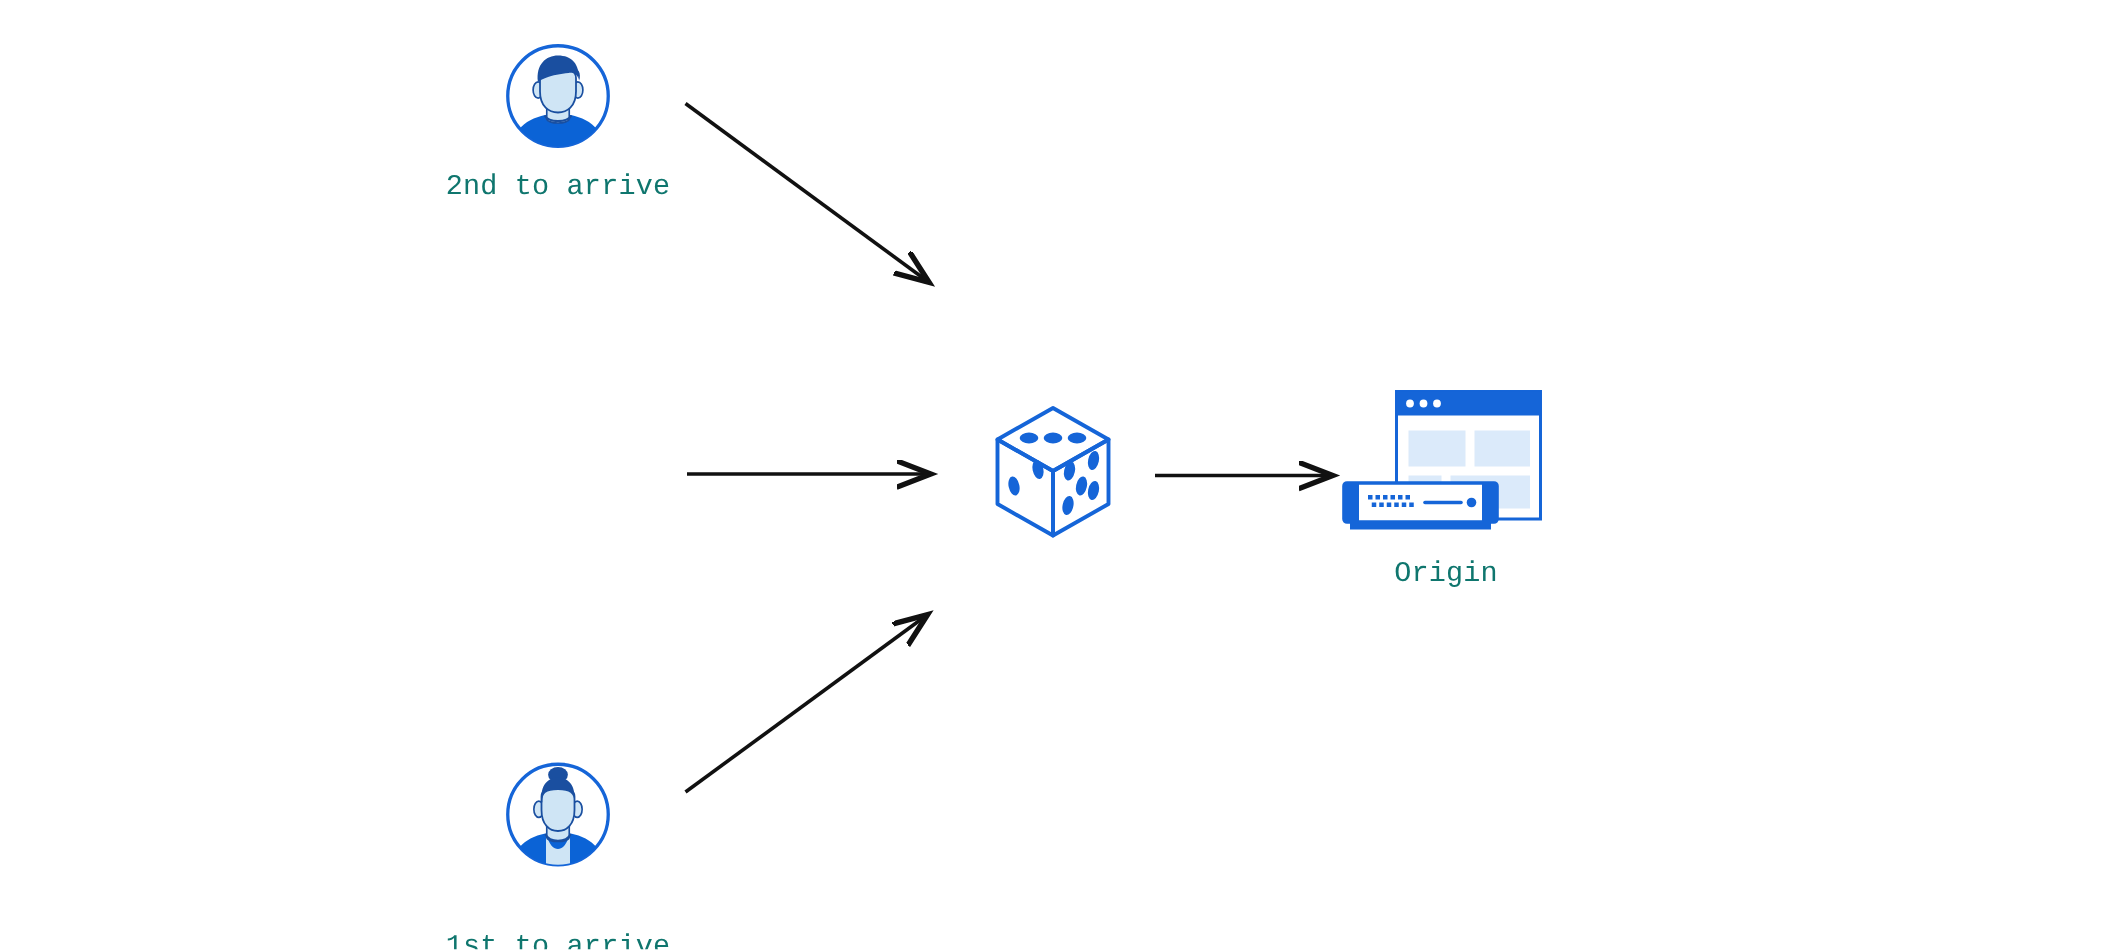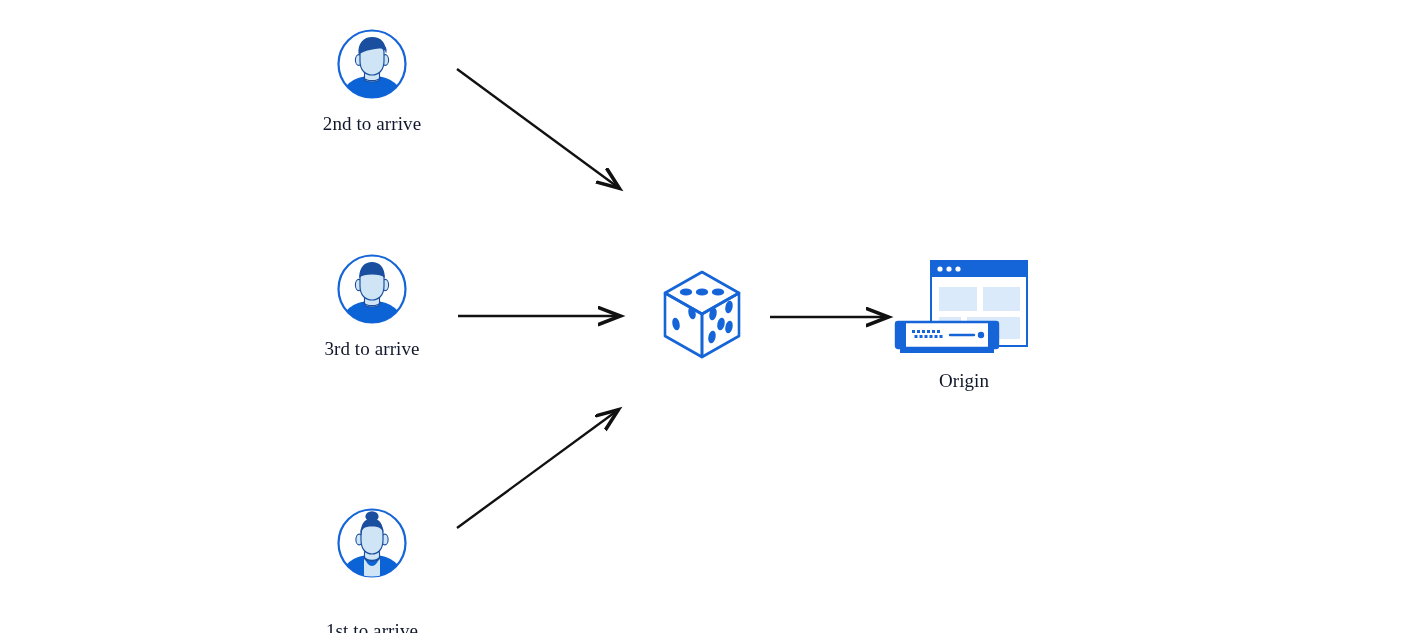--- a/index.html
+++ b/index.html
@@ -17,23 +17,23 @@
     background: #ffffff;
     overflow: hidden;
   }
   .node {
     position: absolute;
     display: flex;
     flex-direction: column;
     align-items: center;
   }
   .node-label {
-    font-family: Liberation Serif, serif;
+    font-family: Liberation Mono, monospace;
     font-size: 19px;
-    color: #0f172a;
+    color: #0f766e;
     letter-spacing: 0.1px;
     white-space: nowrap;
     text-align: center;
   }
   .avatar-node .node-label { margin-top: 12px; }
   .avatar-wrap { width: 74px; height: 74px; }
   .origin-node { }
   .origin-node .node-label { margin-top: 4px; }
   .svg-layer {
     position: absolute;
@@ -85,43 +85,20 @@
           <path d="M23.6 27.5 C22.2 16 29 10 37 10 C46 10 51.6 15.5 50.8 26.5
                    C50.2 22.5 47.5 21.2 44 21.6 C39 22.2 33 23 29.5 24.6
                    C27.2 25.6 25.2 26.4 23.6 27.5 Z" fill="#1a4fa0"></path>
           <path d="M44.5 20.6 C48.5 20.4 51 22.2 51.2 26.8 C52.5 21.5 50.8 18.5 46.5 17.8 Z" fill="#1a4fa0"></path>
         </g>
       </svg>
     </div>
     <div class="node-label">2nd to arrive</div>
   </div>
 
-  <div class="node avatar-node" style="left:309px; top:252px; width:126px;">
-    <div class="avatar-wrap">
-      <svg width="74" height="74" viewBox="0 0 74 74">
-        <defs>
-          <clipPath id="clip3rd">
-              <circle cx="37" cy="37" r="33.5"></circle>
-            </clipPath>
-        </defs>
-        <circle cx="37" cy="37" r="33.5" fill="#ffffff" stroke="#1565d8" stroke-width="2.2"></circle>
-        <g clip-path="url(#clip3rd)">
-          <path d="M5 74 C7 57 20 49 37 49 C54 49 67 57 69 74 Z" fill="#0b63d6"></path>
-          <path d="M29.5 38 h15 v14 c0 4 -15 4 -15 0 Z" fill="#cfe5f5" stroke="#1a4fa0" stroke-width="1.1"></path>
-          <path d="M28 50 C31 55 43 55 46 50" fill="none" stroke="#1a4fa0" stroke-width="1.4"></path>
-          <ellipse cx="23.8" cy="33" rx="3.4" ry="5.6" fill="#cfe5f5" stroke="#1a4fa0" stroke-width="1.1"></ellipse>
-          <ellipse cx="50.2" cy="33" rx="3.4" ry="5.6" fill="#cfe5f5" stroke="#1a4fa0" stroke-width="1.1"></ellipse>
-          <path d="M25 25 C25 15 49 15 49 25 L49 34 C49 44 43 48 37 48 C31 48 25 44 25 34 Z" fill="#cfe5f5" stroke="#1a4fa0" stroke-width="1.2"></path>
-          <path d="M24.2 26 C24.2 14.5 30 10 37 10 C44 10 50 14.5 49.8 26
-                   C47 23.6 43 22.6 37 22.6 C31 22.6 27 23.6 24.2 26 Z" fill="#1a4fa0"></path>
-        </g>
-      </svg>
-    </div>
-    <div class="node-label">3rd to arrive</div>
-  </div>
 
   <div class="node avatar-node" style="left:309px; top:506px; width:126px;gap:28px;">
     <div class="avatar-wrap">
       <svg width="74" height="74" viewBox="0 0 74 74">
         <defs>
           <clipPath id="clip1st">
               <circle cx="37" cy="37" r="33.5"></circle>
             </clipPath>
         </defs>
         <circle cx="37" cy="37" r="33.5" fill="#ffffff" stroke="#1565d8" stroke-width="2.2"></circle>

